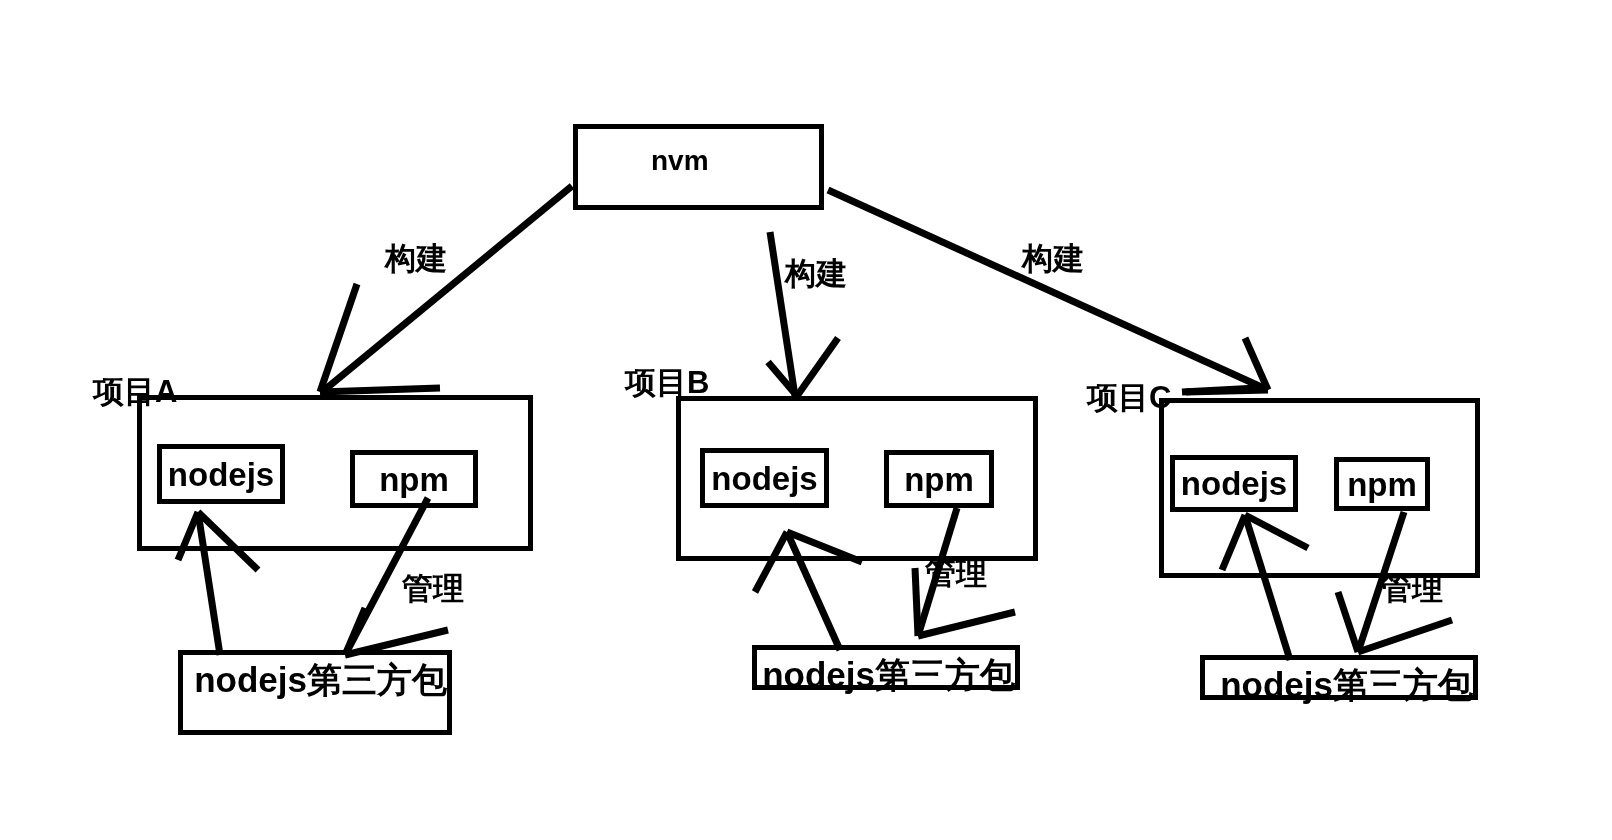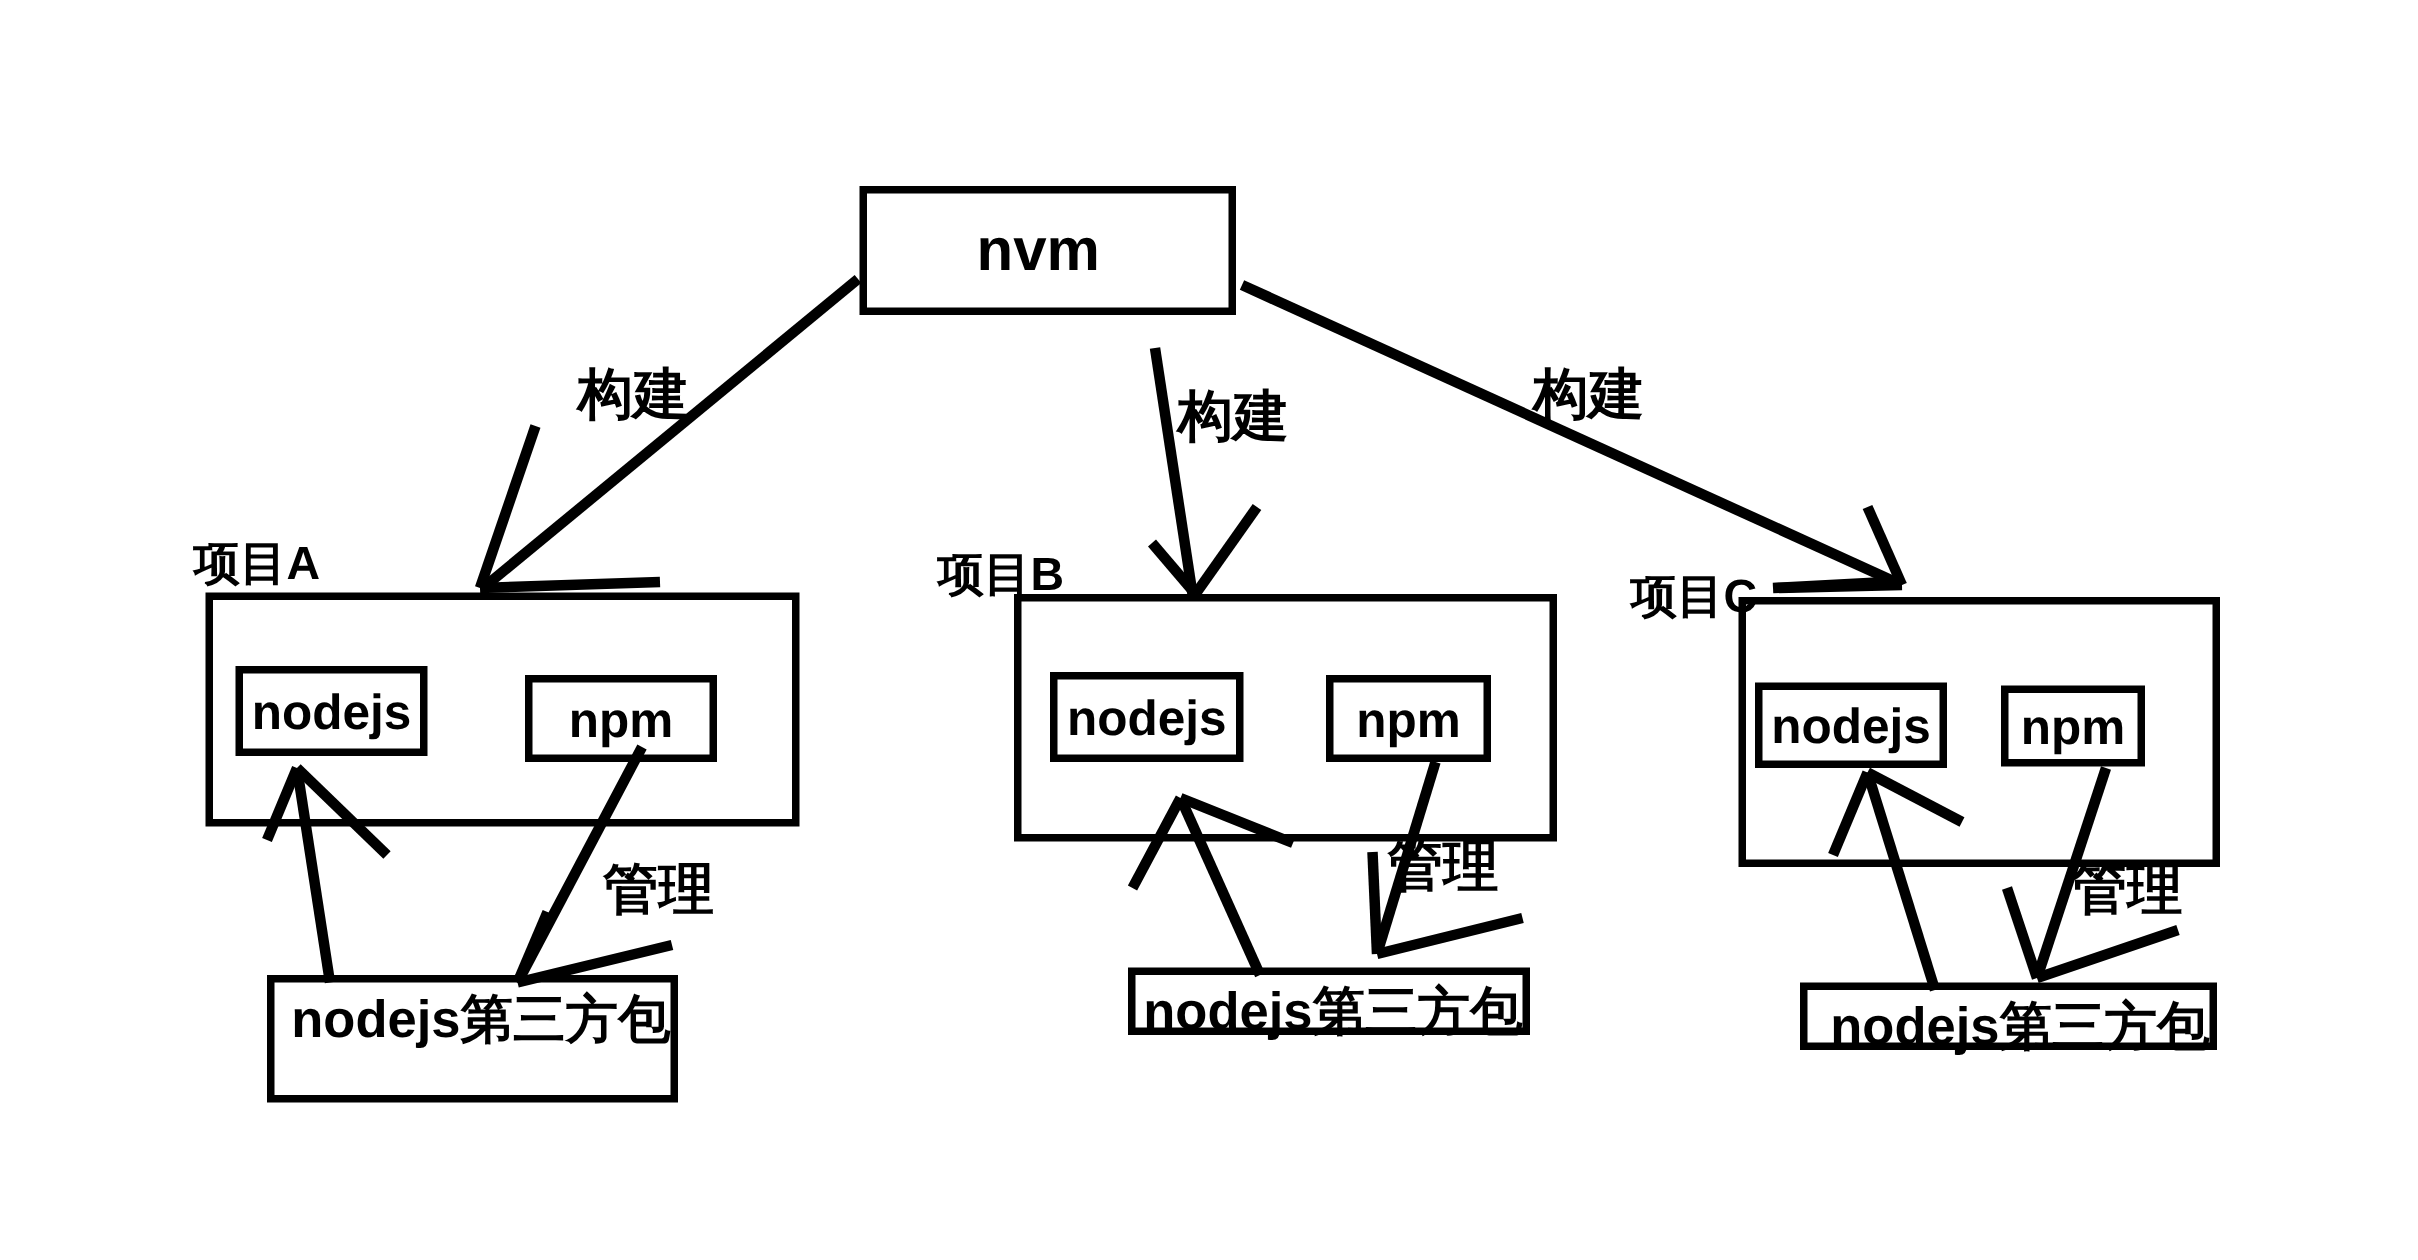--- a/index.html
+++ b/index.html
@@ -56,28 +56,28 @@
   .proj-title {
     position: absolute;
     font-weight: bold;
     font-size: 31px;
     color: #000000;
     white-space: nowrap;
   }
   .edge-label {
     position: absolute;
     font-weight: bold;
-    font-size: 37px;
+    font-size: 31px;
     color: #000000;
     white-space: nowrap;
   }
   .nvm-text {
     position: absolute;
     font-weight: bold;
-    font-size: 40px;
+    font-size: 28px;
     color: #000000;
     white-space: nowrap;
   }
   svg.lines {
     position: absolute;
     left: 0;
     top: 0;
     width: 1612px;
     height: 840px;
     pointer-events: none;
@@ -131,21 +131,21 @@
     <line x1="1338" y1="592" x2="1358" y2="652" stroke-width="7"></line>
     <line x1="1358" y1="652" x2="1452" y2="620" stroke-width="7"></line>
 
     <line x1="1182" y1="392" x2="1258" y2="388" stroke-width="7"></line>
   </svg>
 
   <div class="box" id="nvm-box" style="left:573px; top:124px; width:251px; height:86px;">
   </div>
   <div class="nvm-text" style="left:651px; top:145px;">nvm</div>
 
-  <div class="proj-title" style="left:93px; top:355px;margin-left:36px;">项目A</div>
+  <div class="proj-title" style="left:93px; top:371px;">项目A</div>
   <div class="box" style="left:137px; top:395px; width:396px; height:156px;"></div>
   <div class="inner-box" style="left:157px; top:444px; width:128px; height:60px;">
     <span>nodejs</span>
   </div>
   <div class="inner-box" style="left:350px; top:450px; width:128px; height:58px;">
     <span>npm</span>
   </div>
   <div class="pkg-box" style="left:178px; top:650px; width:274px; height:85px;">
     <span>nodejs第三方包</span>
   </div>

